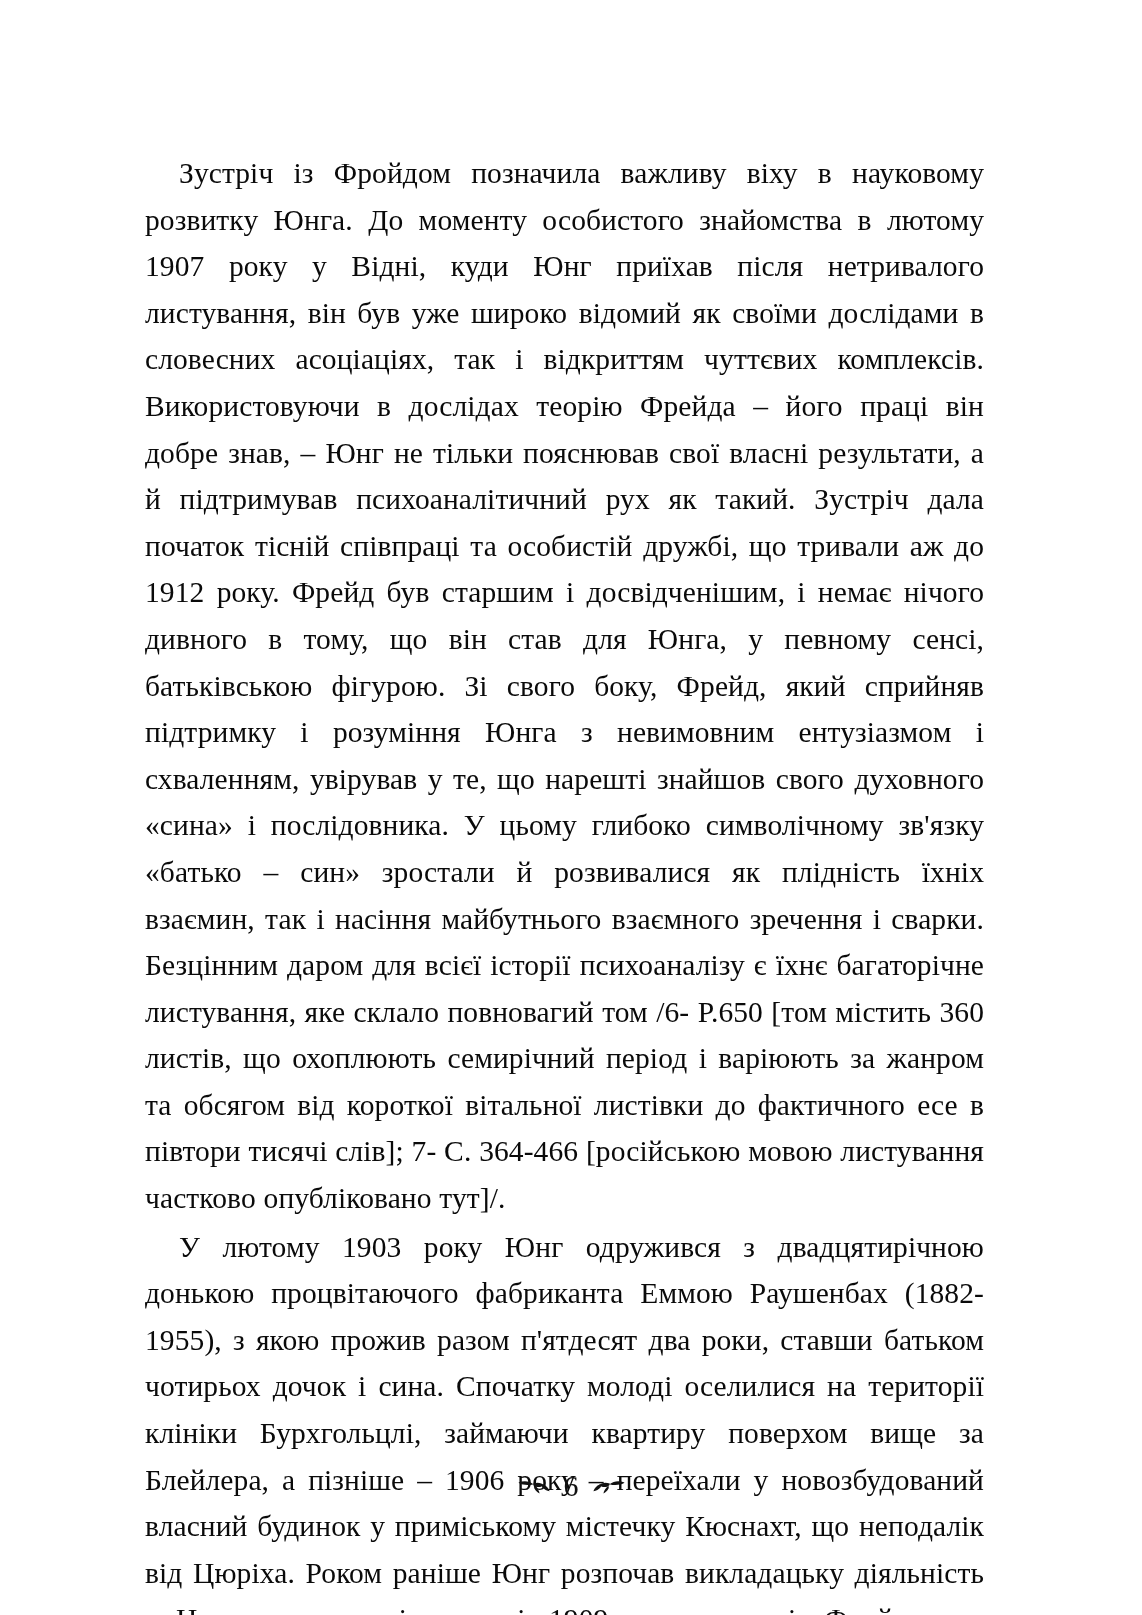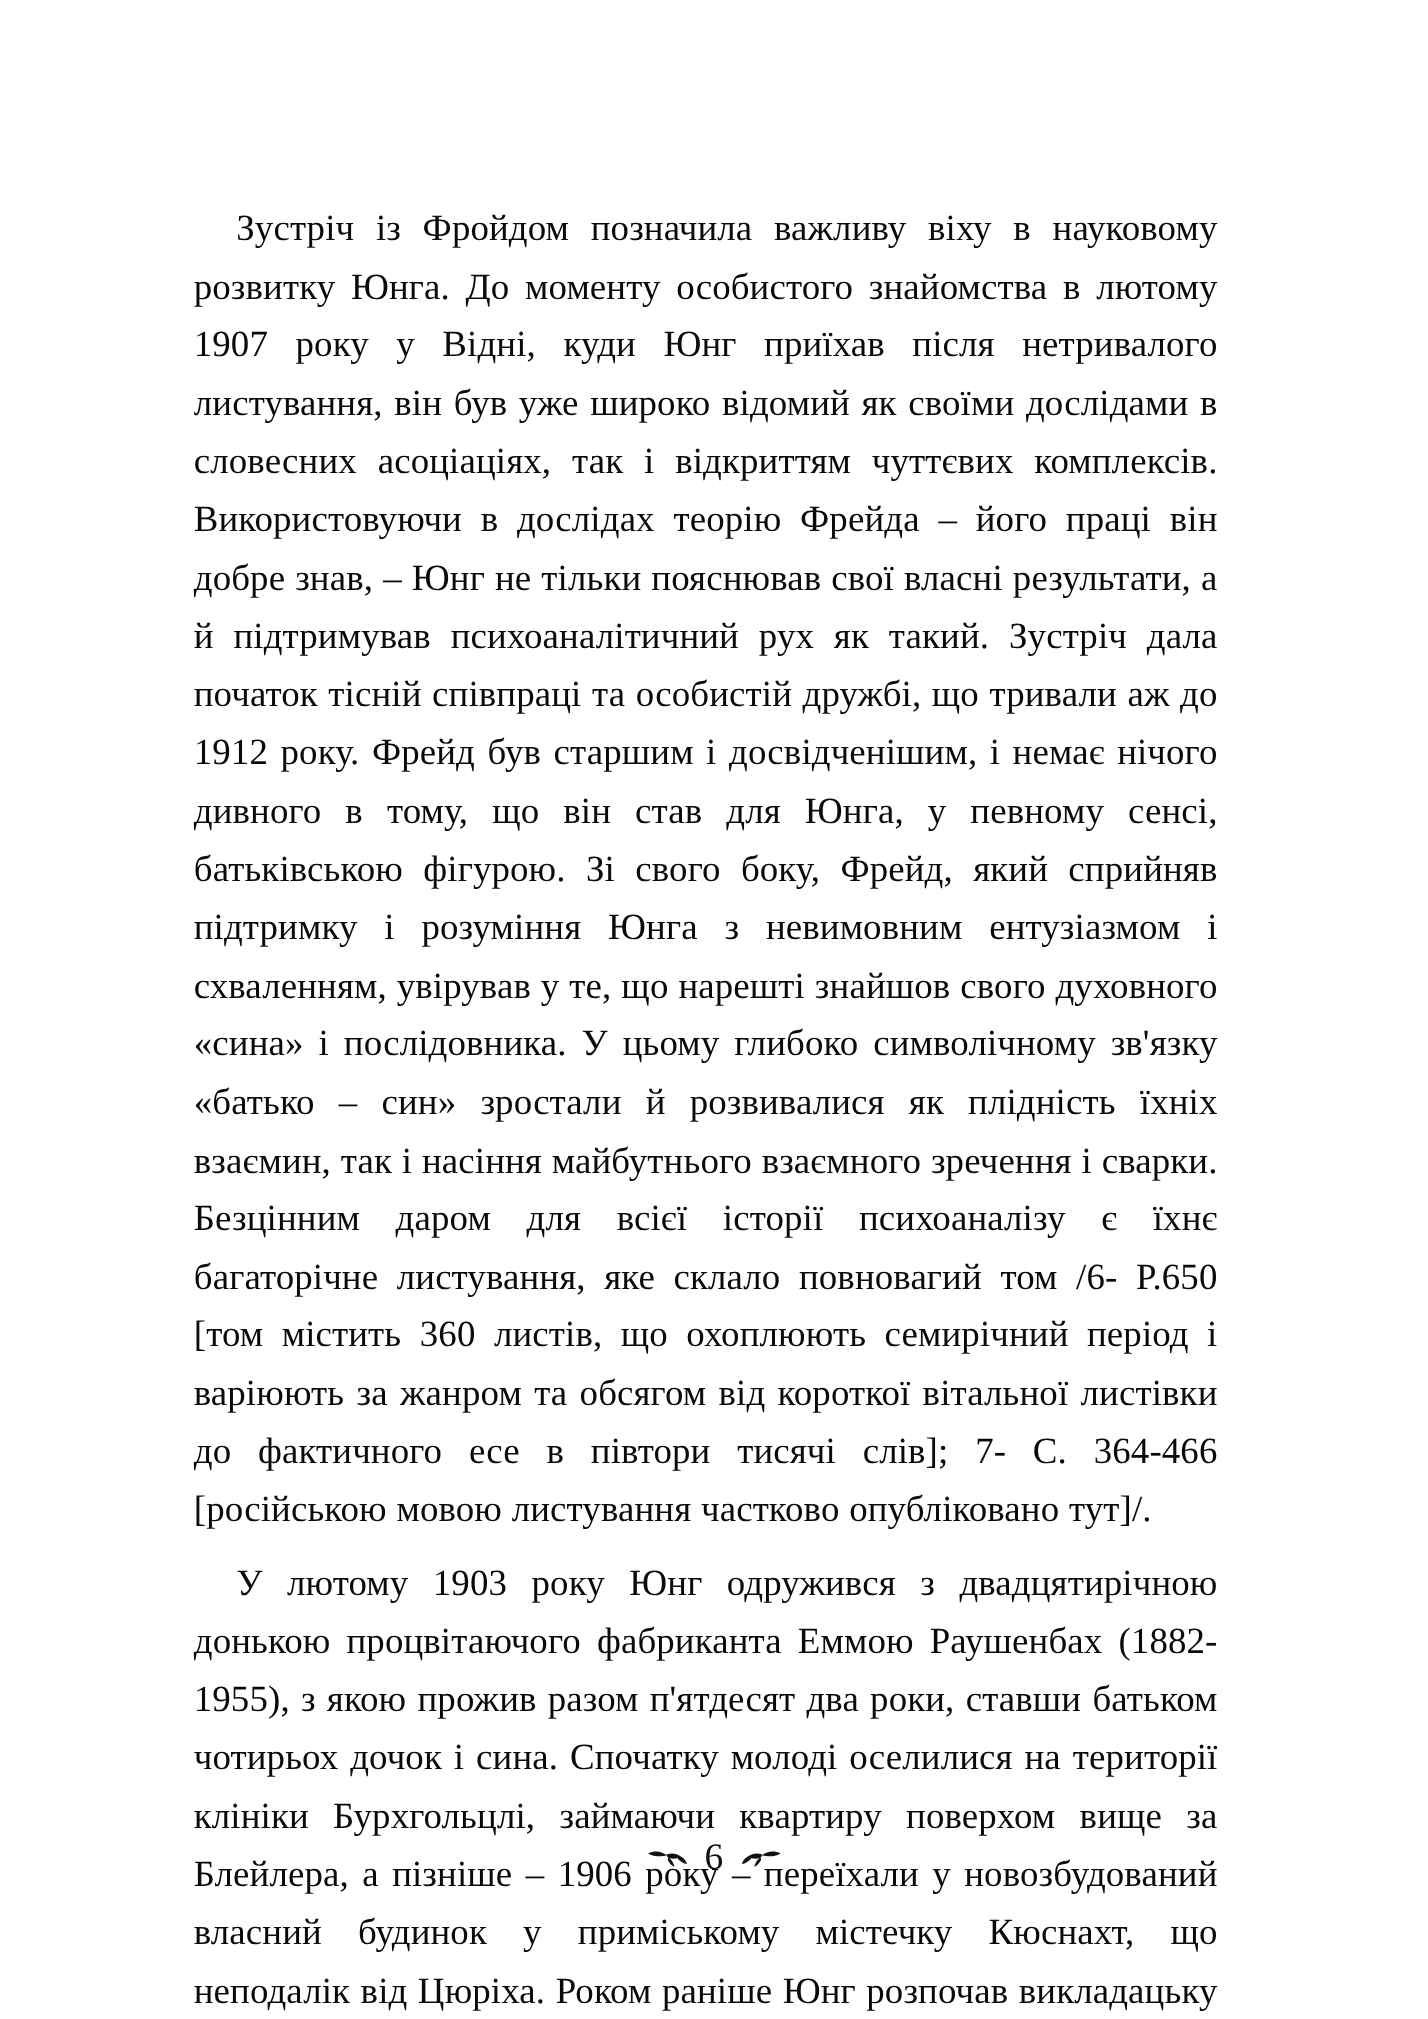--- a/index.html
+++ b/index.html
@@ -18,21 +18,21 @@
     font-family: "Liberation Serif", "DejaVu Serif", serif;
     color: #0a0a0a;
   }
   .text-column {
     position: absolute;
     left: 143px;
     top: 148px;
     width: 843px;
   }
   .para {
-    margin: 12px;
+    margin: 2px;
     text-align: justify;
     text-justify: inter-word;
     font-size: 29.5px;
     line-height: 46.6px;
     text-indent: 34px;
     hyphens: none;
     word-spacing: 0.01em;
     letter-spacing: 0.1px;
   }
   .para + .para {

